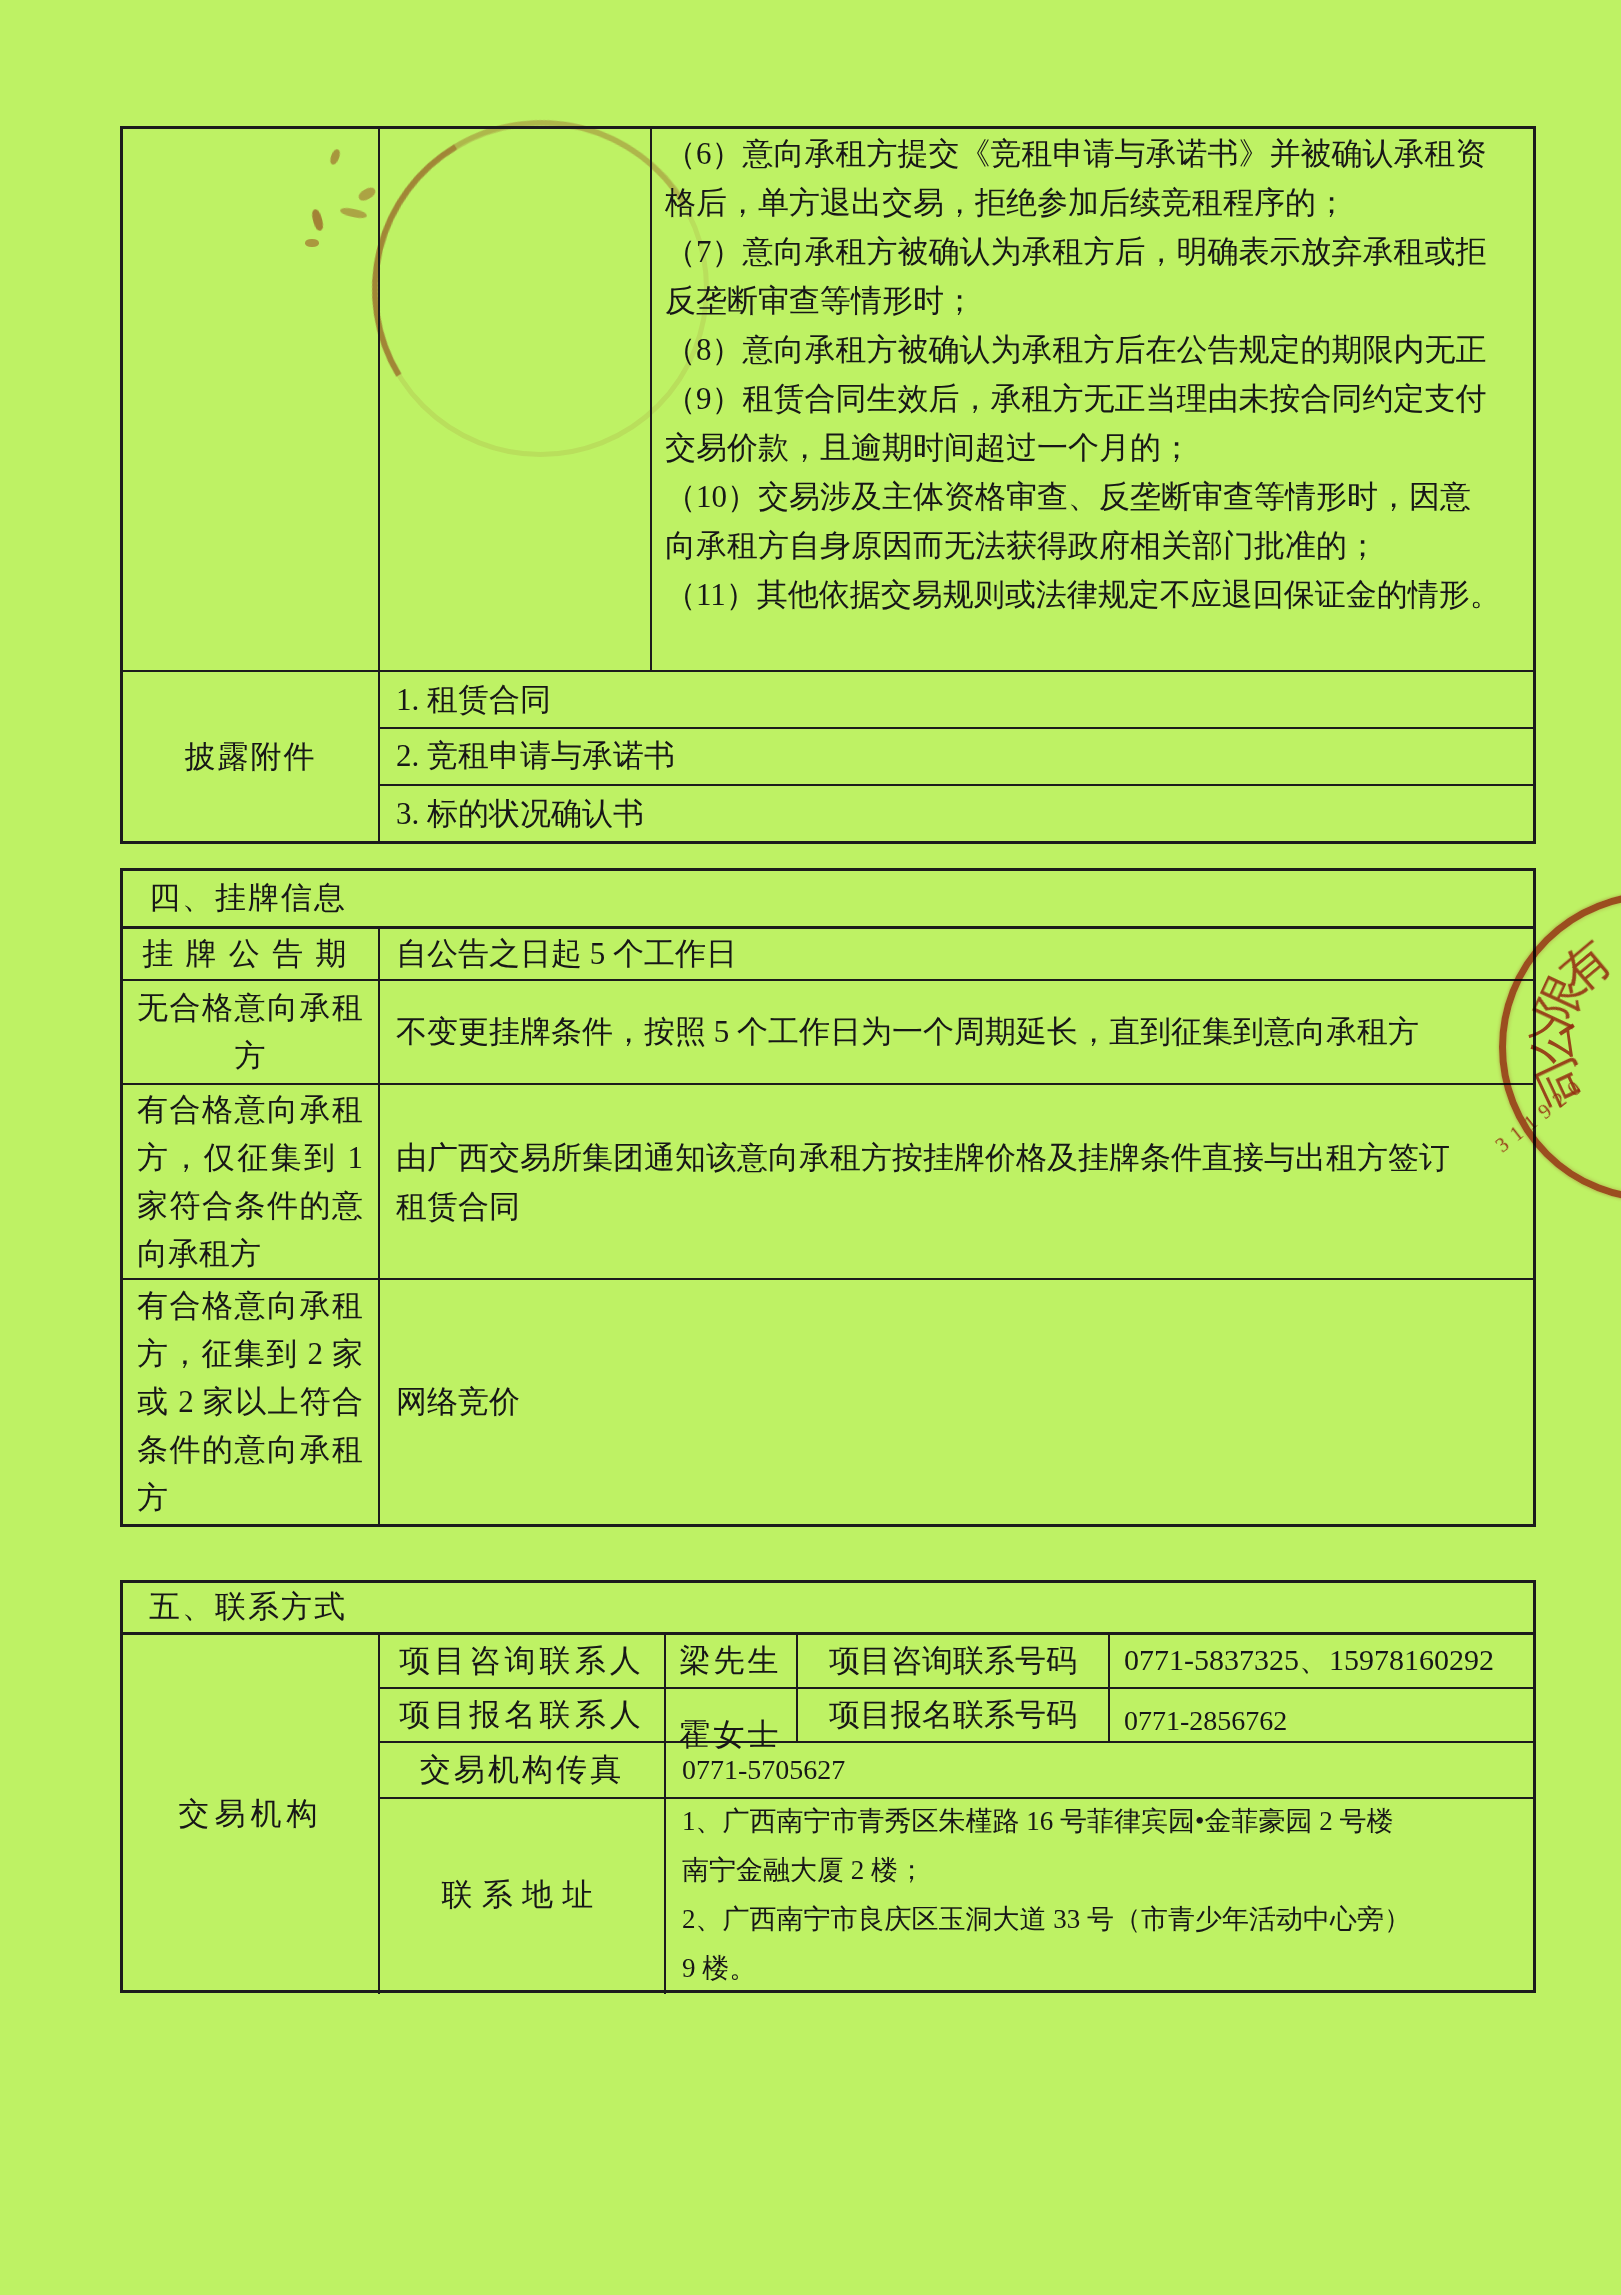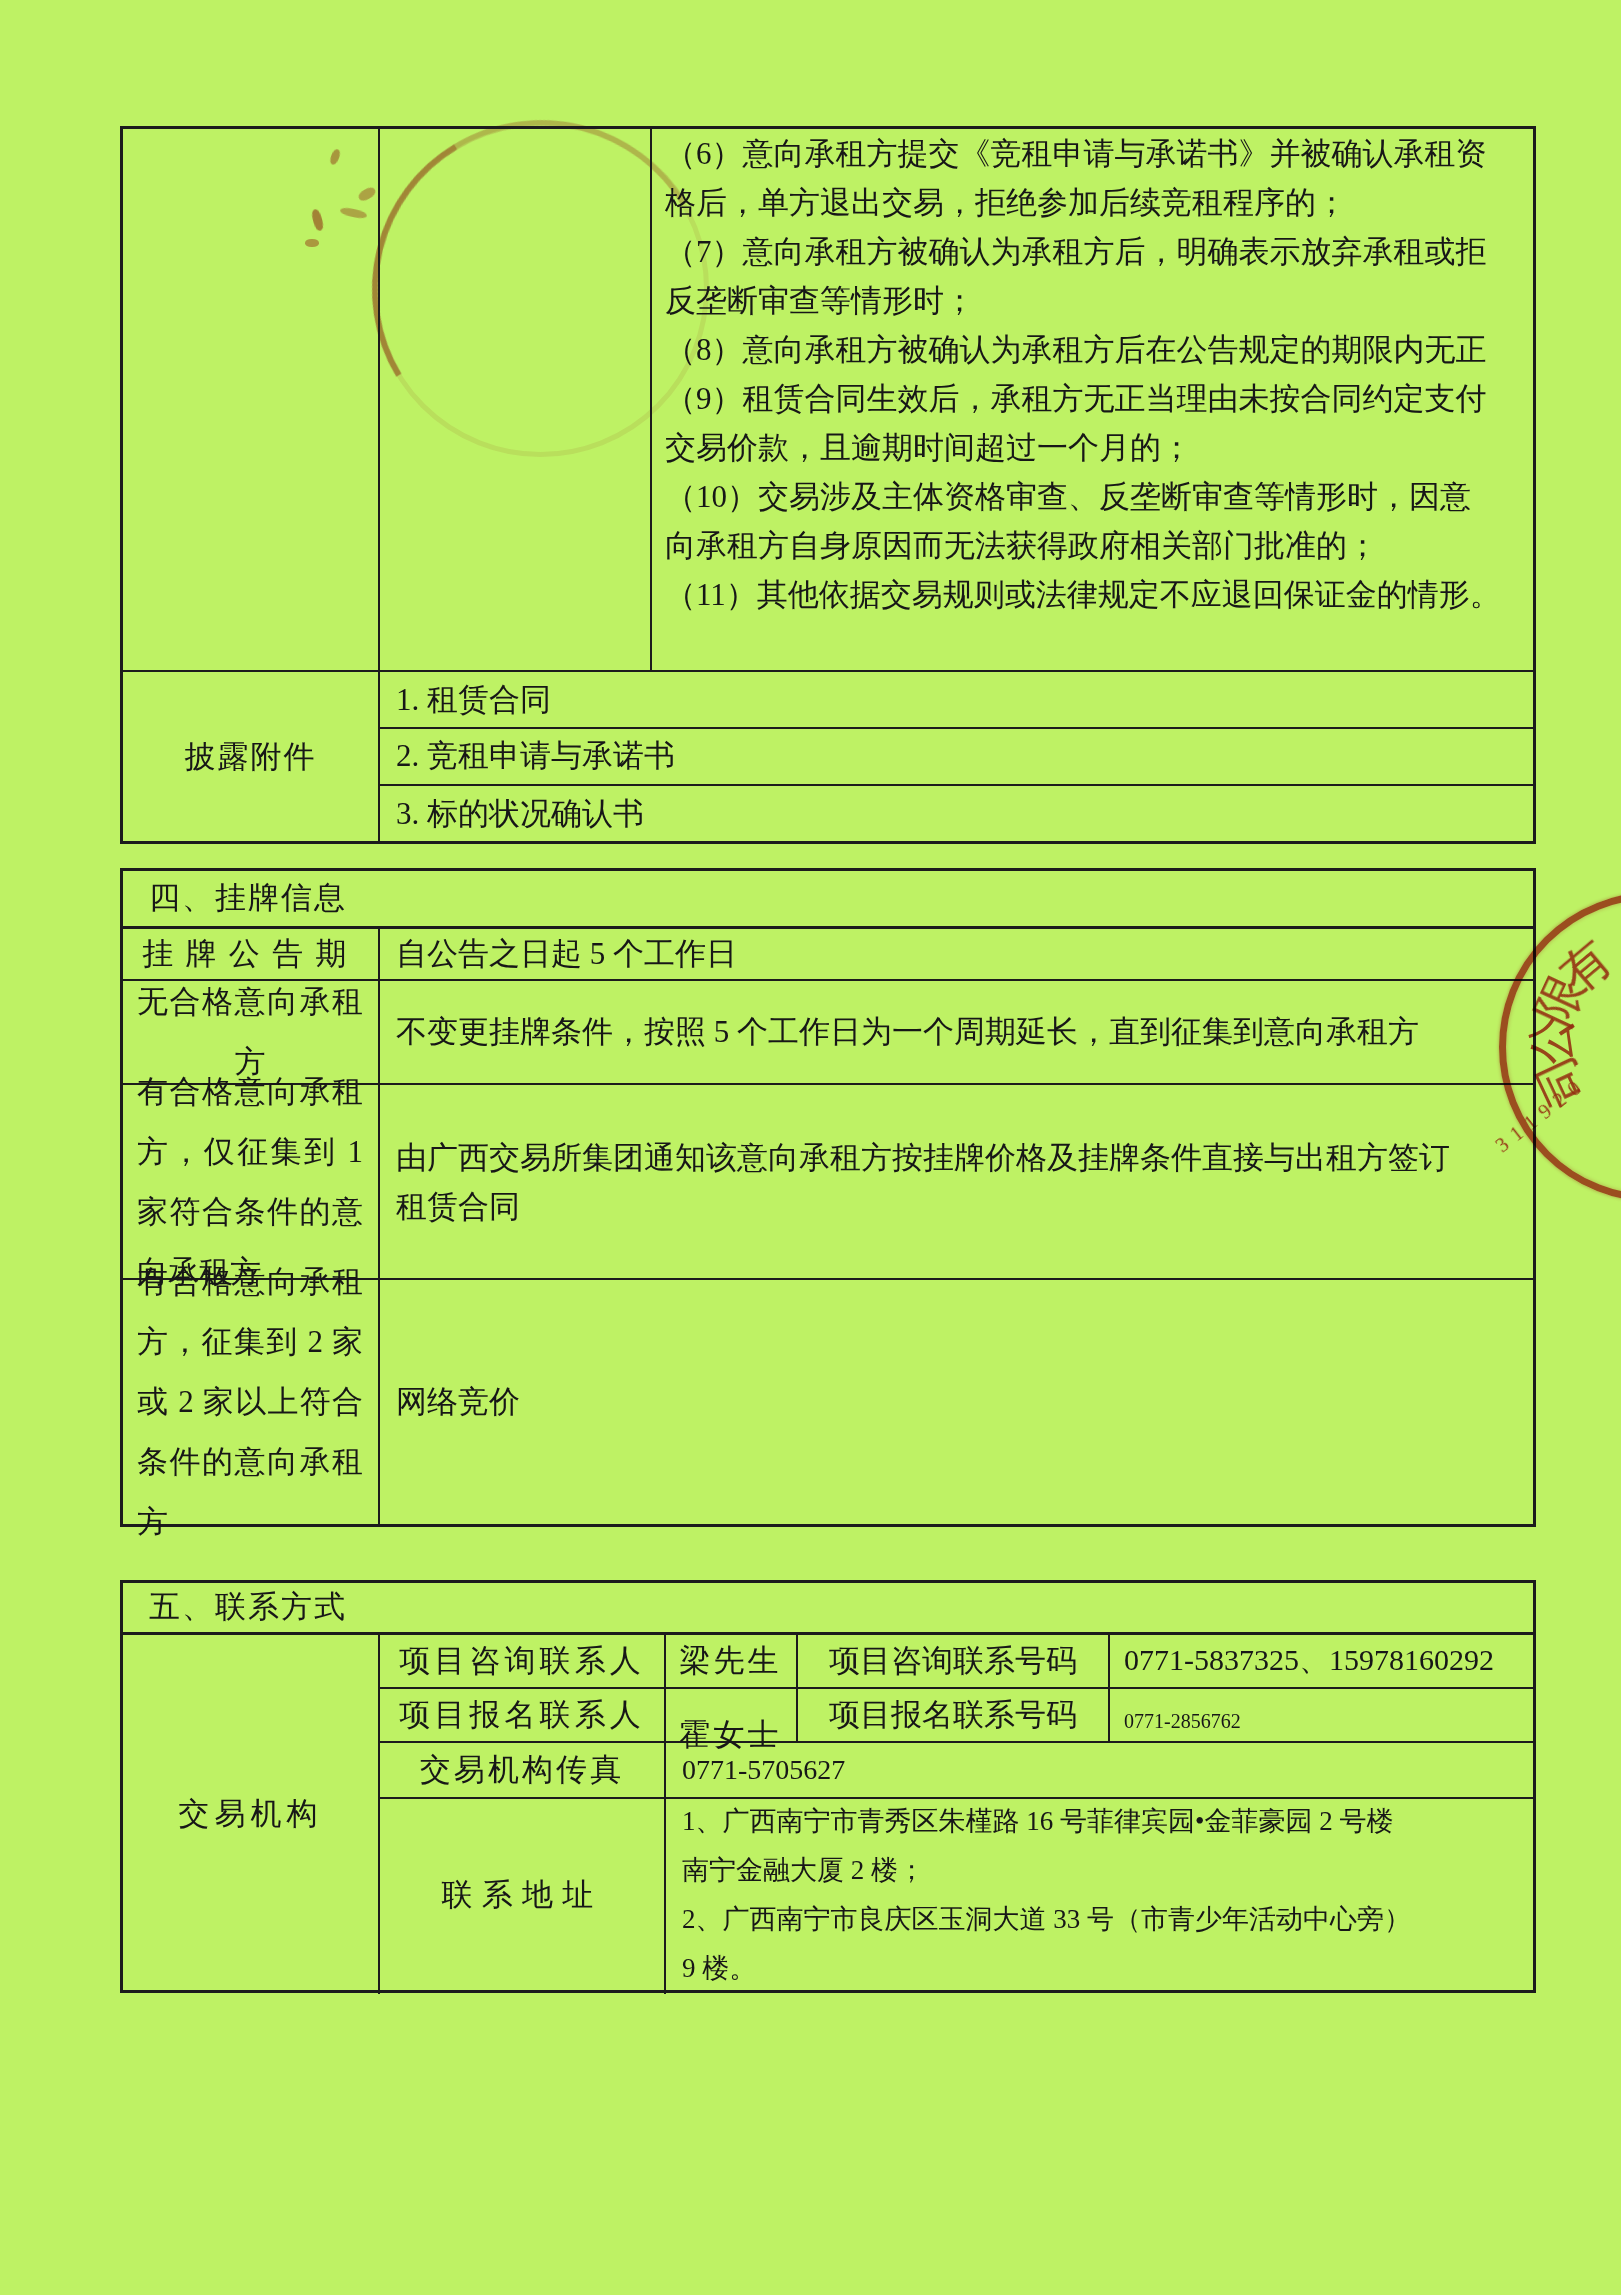--- a/index.html
+++ b/index.html
@@ -12,21 +12,21 @@
     color:#171717;
     font-size:31px;
   }
   .ln{position:absolute;background:#1c1c1c;}
   .cell{position:absolute;display:flex;align-items:center;box-sizing:border-box;}
   .cell.center{justify-content:center;text-align:center;}
   .cell.left{justify-content:flex-start;text-align:left;}
   .col{flex-direction:column;justify-content:center;align-items:stretch;}
   .jus{text-align:justify;text-justify:inter-character;}
   .jus-c{text-align:justify;text-align-last:center;text-justify:inter-character;}
-  .lh93{line-height:60px;font-family:Liberation Serif, serif;}
+  .lh93{line-height:48px;font-family:Liberation Serif, serif;}
   .nowrap{white-space:nowrap;}
   .tline{height:49px;line-height:49px;white-space:nowrap;}
   .aline{height:49px;line-height:49px;white-space:nowrap;}
   .ls4{letter-spacing:2px;}
   .ls6{letter-spacing:3.1px;}
   .ls8{letter-spacing:4.1px;}
   .ls10{letter-spacing:5.1px;}
   .ls18{letter-spacing:9.2px;}
   .ls24{letter-spacing:12.3px;}
   
@@ -153,21 +153,21 @@
   <div class="cell center ls10" style="left:124px;top:1634px;width:253px;height:359px;">交易机构</div>
 
   <div class="cell center ls8" style="left:380px;top:1634px;width:284px;height:53px;">项目咨询联系人</div>
   <div class="cell center ls6" style="left:665px;top:1634px;width:131px;height:53px;">梁先生</div>
   <div class="cell center" style="left:798px;top:1634px;width:310px;height:53px;">项目咨询联系号码</div>
   <div class="cell left nowrap" style="left:1124px;top:1634px;width:409px;height:53px;font-size:30px;">0771-5837325、15978160292</div>
 
   <div class="cell center ls8" style="left:380px;top:1689px;width:284px;height:52px;">项目报名联系人</div>
   <div class="cell center ls6" style="left:665px;top:1689px;width:131px;height:52px;margin-top:20px;">霍女士</div>
   <div class="cell center" style="left:798px;top:1689px;width:310px;height:52px;">项目报名联系号码</div>
-  <div class="cell left nowrap" style="left:1124px;top:1689px;width:409px;height:64px;font-size:20px;text-align:center;">0771-2856762</div>
+  <div class="cell left nowrap" style="left:1124px;top:1689px;width:409px;height:64px;font-size:28px;text-align:center;">0771-2856762</div>
 
   <div class="cell center ls6" style="left:380px;top:1743px;width:284px;height:54px;">交易机构传真</div>
   <div class="cell left nowrap" style="left:682px;top:1743px;width:818px;height:54px;font-size:28px;">0771-5705627</div>
 
   <div class="cell center ls18" style="left:380px;top:1799px;width:284px;height:192px;">联系地址</div>
   <div class="cell col" style="left:682px;top:1799px;width:852px;height:192px;font-size:27px;">
     <div class="aline">1、广西南宁市青秀区朱槿路 16 号菲律宾园•金菲豪园 2 号楼</div>
     <div class="aline">南宁金融大厦 2 楼；</div>
     <div class="aline">2、广西南宁市良庆区玉洞大道 33 号（市青少年活动中心旁）</div>
     <div class="aline">9 楼。</div>

